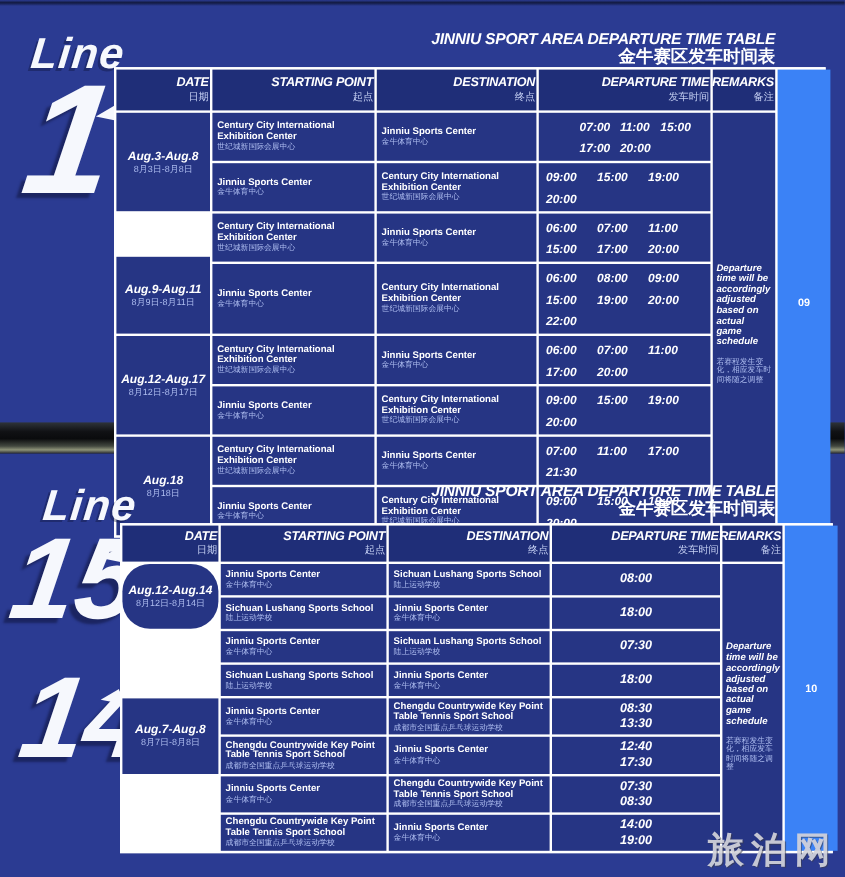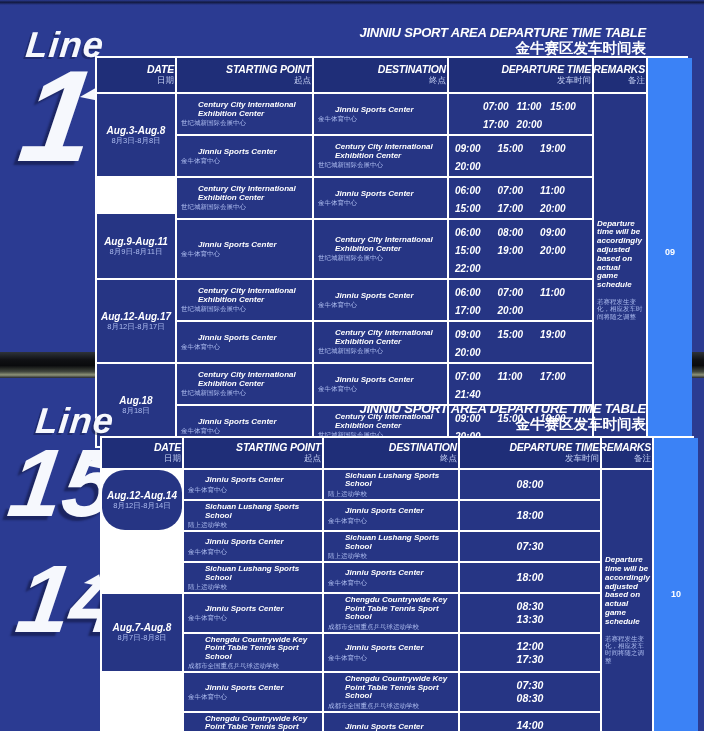--- a/index.html
+++ b/index.html
@@ -37,21 +37,21 @@
     grid-template-rows:30px repeat(8, minmax(26px,auto));}
 
   .c{background:#263584;color:#fff;padding:2px 4px;box-sizing:border-box;}
   .hd{background:#1f2e78;display:flex;flex-direction:column;align-items:flex-end;justify-content:center;text-align:center;padding:1px;}
   .h-en{font-size:10.5px;font-weight:bold;font-style:italic;letter-spacing:-.2px;}
   .h-cn{font-size:8.5px;color:#c4cff2;}
   .dcell{display:flex;flex-direction:column;align-items:center;justify-content:center;text-align:center;}
   .d-en{font-size:10px;font-weight:bold;font-style:italic;}
   .d-cn{font-size:7.5px;color:#aebdf0;}
   .pcell{display:flex;flex-direction:column;justify-content:center;}
-  .p-en{font-size:8px;font-weight:bold;font-style:italic;line-height:1.06;margin-left:17px;}
+  .p-en{font-size:8px;font-weight:bold;line-height:1.06;}
   .p-cn{font-size:6.5px;color:#aebdf0;line-height:1.1;margin-top:1px;}
   .tmcell{display:flex;align-items:center;}
   .t3{width:100%;padding-left:2px;}
   .t3 span{display:inline-block;width:32%;font-size:10px;font-weight:bold;font-style:italic;line-height:1.16;}
   .tc{width:100%;text-align:center;}
   .tc span{display:block;font-size:10.5px;font-weight:bold;font-style:italic;line-height:1.25;}
   .rem{display:flex;flex-direction:column;justify-content:center;padding:3px 3px;}
   .r-en{font-size:8px;font-weight:bold;font-style:italic;line-height:1.1;}
   .r-cn{font-size:6.5px;color:#aebdf0;line-height:1.15;margin-top:8px;}
   .pg{background:#3b82f6;display:flex;align-items:center;justify-content:center;
@@ -190,21 +190,21 @@
     </div>
     <div class="c pcell" style="grid-area:8/2;">
       <div class="p-en">Century City International Exhibition Center</div>
       <div class="p-cn">世纪城新国际会展中心</div>
     </div>
     <div class="c pcell" style="grid-area:8/3;">
       <div class="p-en">Jinniu Sports Center</div>
       <div class="p-cn">金牛体育中心</div>
     </div>
     <div class="c tmcell" style="grid-area:8/4;">
-      <div class="t3"><span>07:00</span><span>11:00</span><span>17:00</span><span>21:40</span></div>
+      <div class="t3"><span>07:00</span><span>11:00</span><span>17:00</span><span>21:30</span></div>
     </div>
     <div class="c pcell" style="grid-area:9/2;">
       <div class="p-en">Jinniu Sports Center</div>
       <div class="p-cn">金牛体育中心</div>
     </div>
     <div class="c pcell" style="grid-area:9/3;">
       <div class="p-en">Century City International Exhibition Center</div>
       <div class="p-cn">世纪城新国际会展中心</div>
     </div>
     <div class="c tmcell" style="grid-area:9/4;">
@@ -331,21 +331,21 @@
     <div class="c pcell" style="grid-area:7/2;">
       <div class="p-en">Chengdu Countrywide Key Point Table Tennis Sport School</div>
       <div class="p-cn">成都市全国重点乒乓球运动学校</div>
     </div>
     <div class="c pcell" style="grid-area:7/3;">
       <div class="p-en">Jinniu Sports Center</div>
       <div class="p-cn">金牛体育中心</div>
     </div>
     <div class="c tmcell" style="grid-area:7/4;">
       <div class="tc">
-          <span>12:00</span>
+          <span>12:40</span>
           <span>17:30</span>
         </div>
     </div>
 
     <div class="c pcell" style="grid-area:8/2;">
       <div class="p-en">Jinniu Sports Center</div>
       <div class="p-cn">金牛体育中心</div>
     </div>
     <div class="c pcell" style="grid-area:8/3;">
       <div class="p-en">Chengdu Countrywide Key Point Table Tennis Sport School</div>
@@ -371,13 +371,14 @@
           <span>19:00</span>
         </div>
     </div>
 
     <div class="c rem" style="grid-area:2/5/10/6;">
       <div class="r-en">Departure time will be accordingly adjusted based on actual game schedule</div>
       <div class="r-cn">若赛程发生变化，相应发车时间将随之调整</div>
     </div>
   </div>
 
+  <div class="watermark">旅泊网</div>
 </div>
 
 </body></html>

